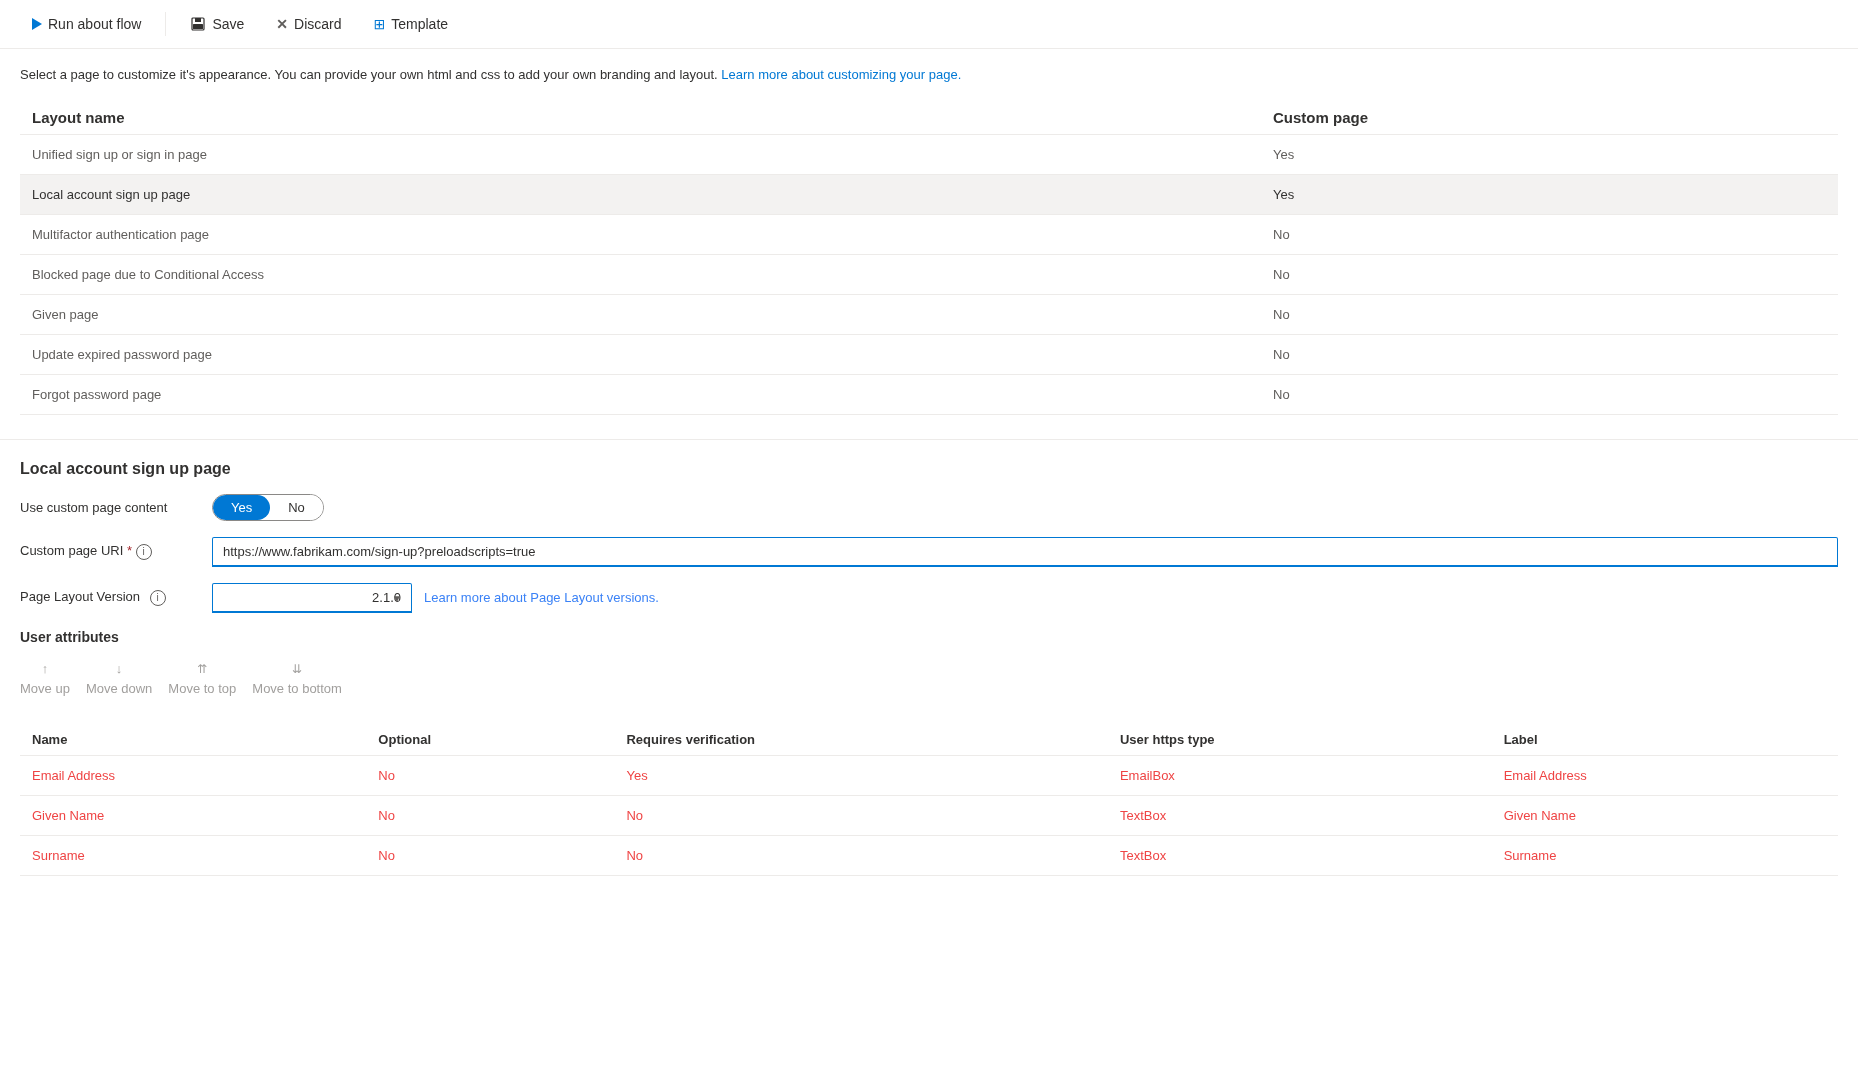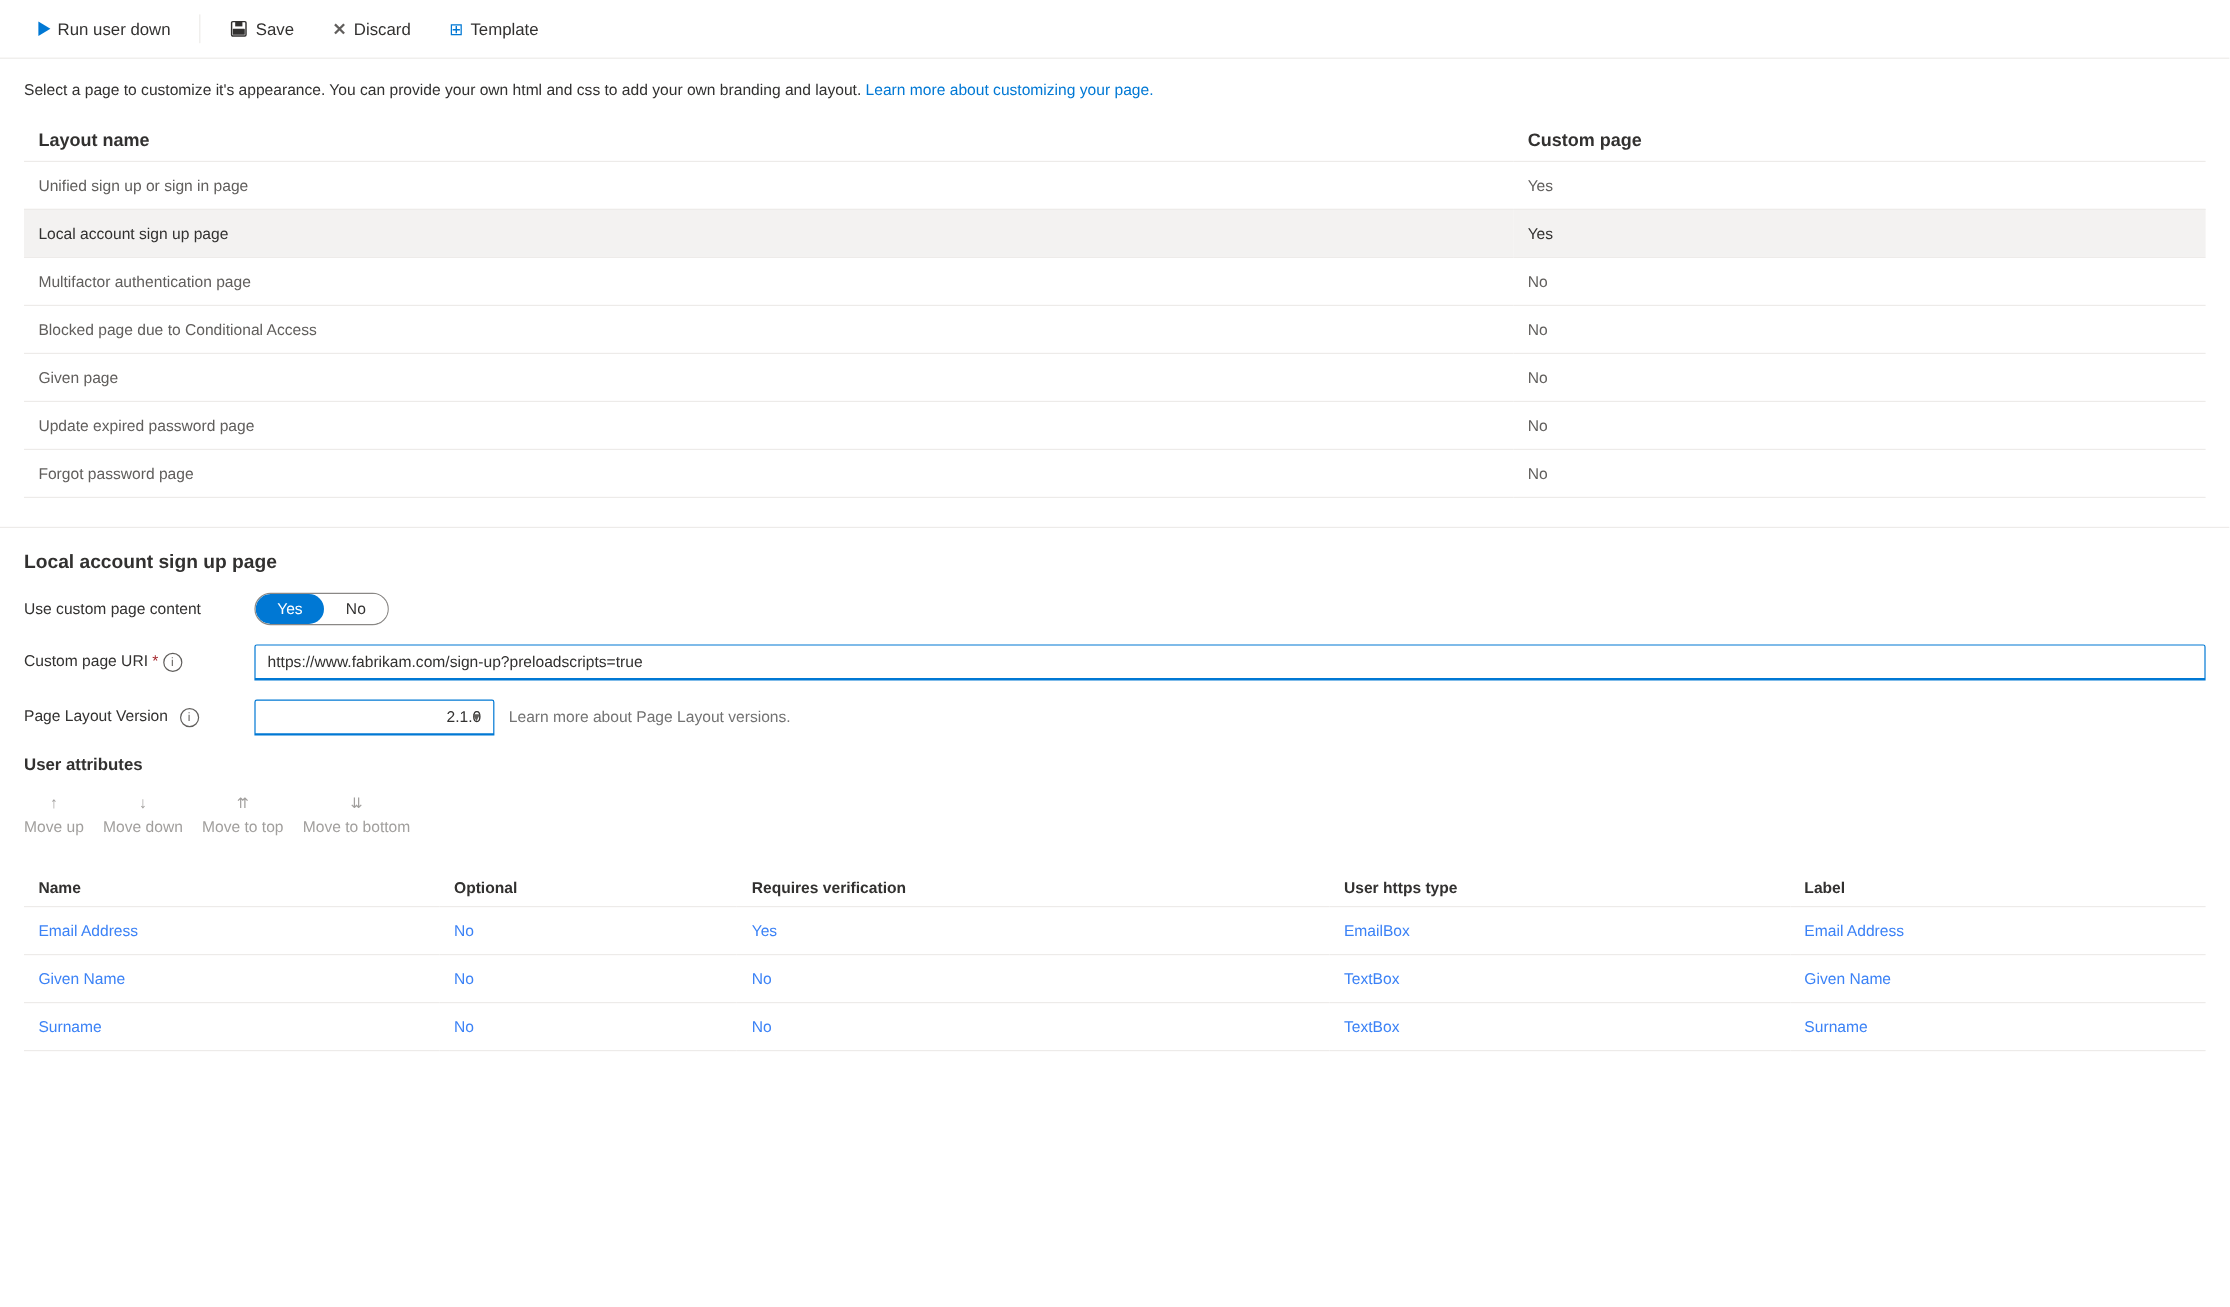--- a/index.html
+++ b/index.html
@@ -167,21 +167,21 @@
       position: absolute;
       right: 10px;
       top: 50%;
       transform: translateY(-50%);
       pointer-events: none;
       color: #605e5c;
       font-size: 10px;
     }
 
     .version-link {
-      color: #737373;
+      color: #3b82f6;
       text-decoration: none;
       font-size: 13px;
     }
 
     
     .info-icon {
       display: inline-flex;
       align-items: center;
       justify-content: center;
       width: 16px;
@@ -232,21 +232,21 @@
       text-align: left;
       padding: 8px 12px;
       font-weight: 600;
       font-size: 13px;
       color: #323130;
       border-bottom: 1px solid #edebe9;
     }
     .attr-table td {
       padding: 12px 12px;
       font-size: 13px;
-      color: #3b82f6;
+      color: #ef4444;
       border-bottom: 1px solid #edebe9;
     }
 
     
     .arrow-up::before { content: '↑'; }
     .arrow-down::before { content: '↓'; }
     .arrow-top::before { content: '⇈'; font-size: 12px; }
     .arrow-bottom::before { content: '⇊'; font-size: 12px; }
 
     
@@ -265,21 +265,21 @@
     .x-icon { font-size: 14px; font-weight: bold; color: #605e5c; line-height: 1; }
     
     .template-icon { font-size: 14px; color: #0078d4; }
   </style>
 </head>
 <body>
 
 <div class="toolbar">
   <button class="toolbar-btn">
     <span class="tri-right"></span>
-    <span>Run user down</span>
+    <span>Run about flow</span>
   </button>
   <div class="toolbar-divider"></div>
   <button class="toolbar-btn">
     <svg class="save-icon-svg" viewBox="0 0 16 16" fill="none" xmlns="http://www.w3.org/2000/svg">
       <rect x="2" y="2" width="12" height="12" rx="1" stroke="#323130" stroke-width="1.2" fill="none"></rect>
       <rect x="5" y="2" width="6" height="4" fill="#323130"></rect>
       <rect x="3" y="8" width="10" height="5" rx="0.5" fill="#323130"></rect>
     </svg>
     <span>Save</span>
   </button>

